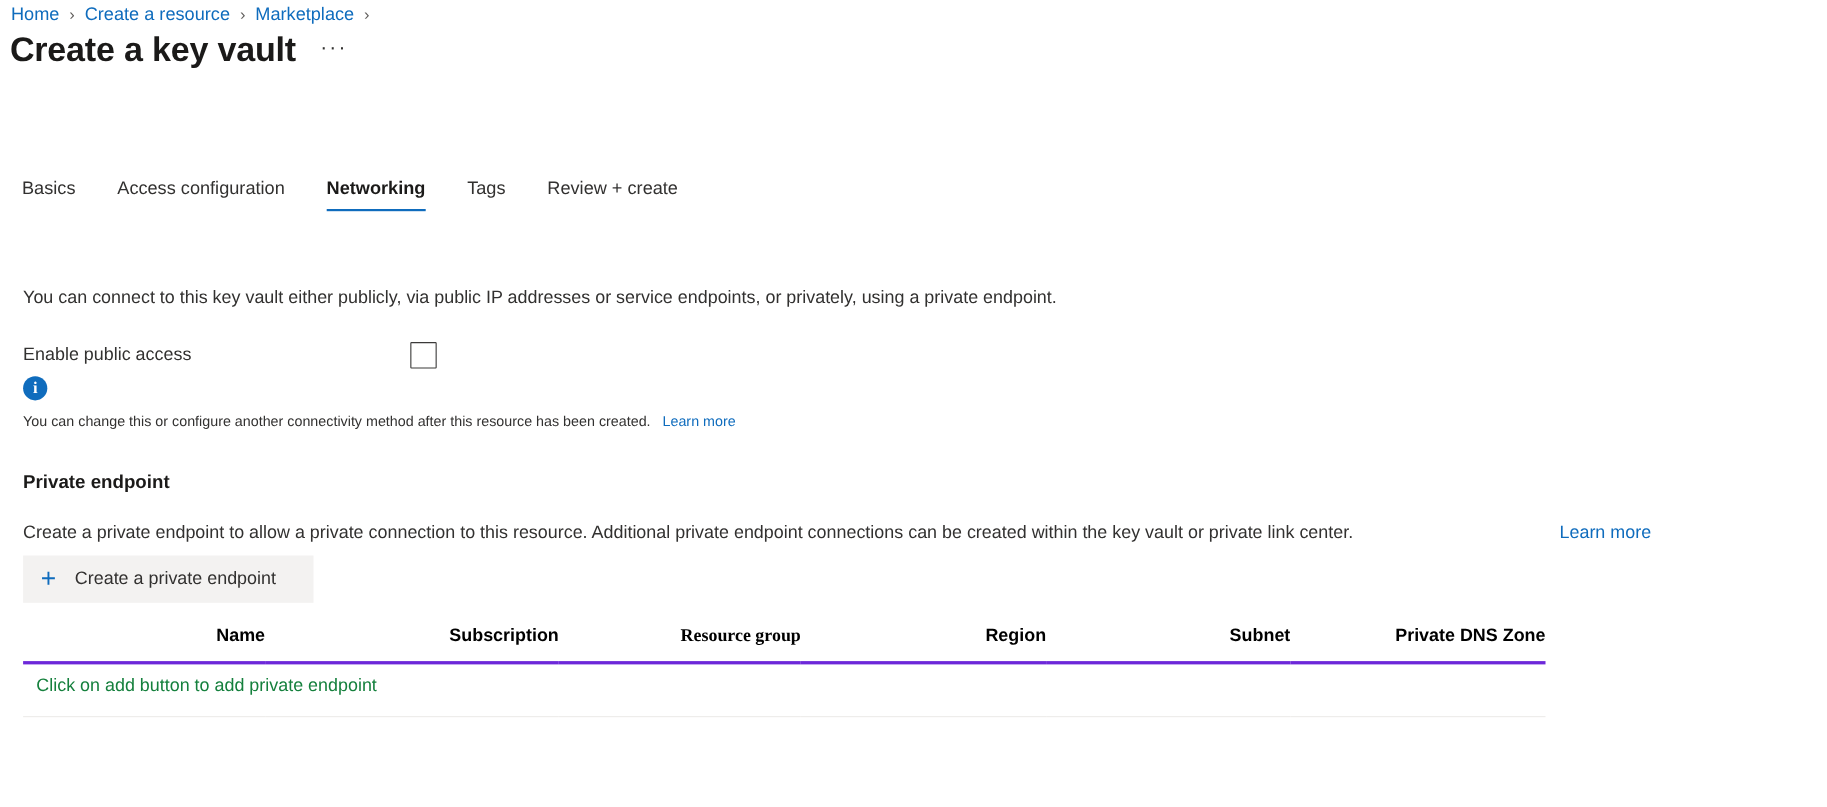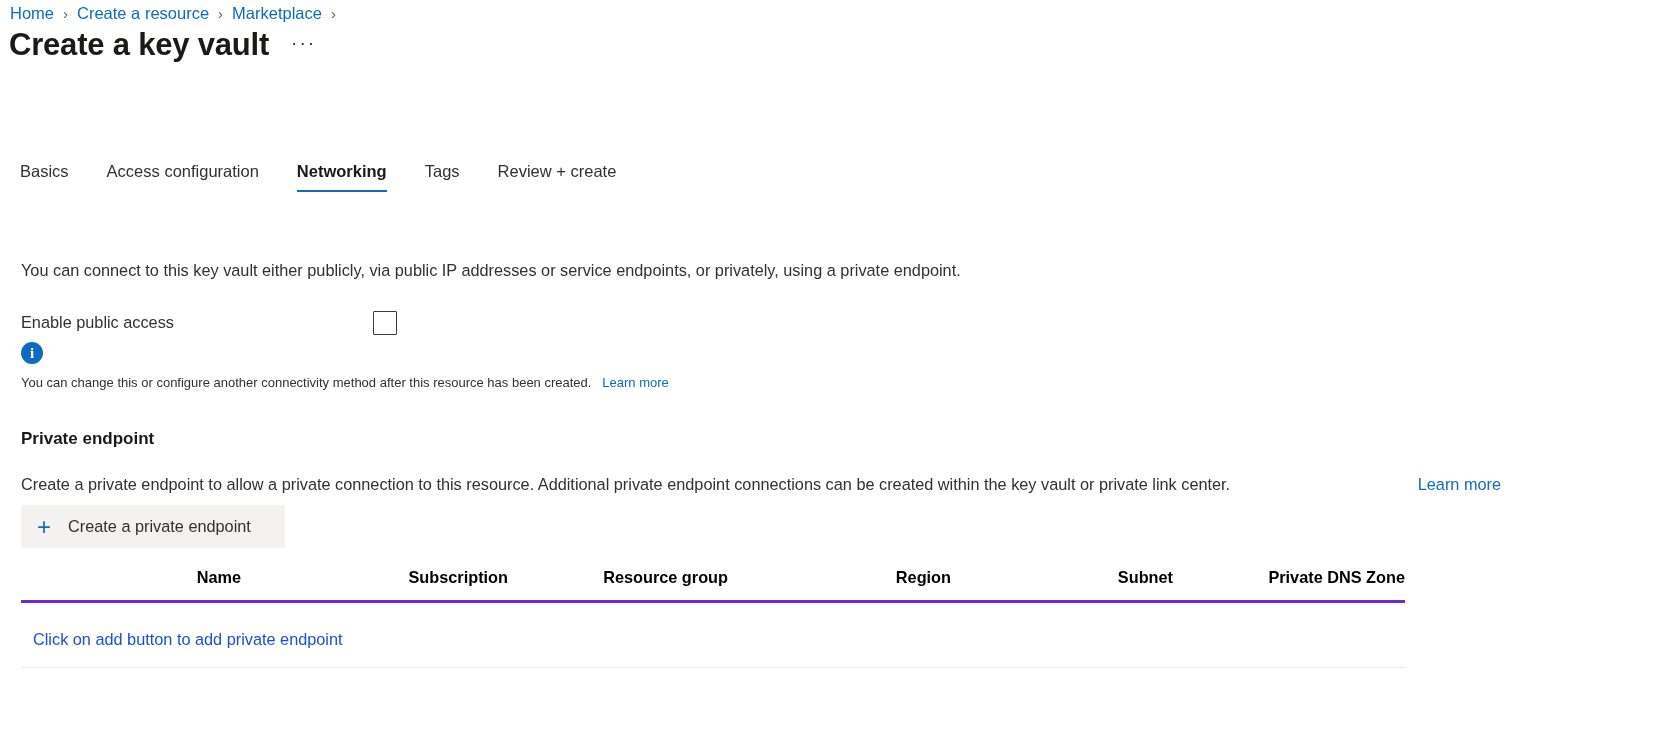--- a/index.html
+++ b/index.html
@@ -240,27 +240,27 @@
     text-align: right;
     font-size: 16.3px;
     font-weight: 600;
     color: #000000;
     padding: 8px 0 13px 12px;
     border-bottom: 3px solid #6d28d9;
     white-space: nowrap;
   }
   .pe-table td {
     font-size: 16.3px;
-    color: #1d4ed8;
-    padding: 27px 0 18px 12px;
+    color: #15803d;
+    padding: 10px 0 18px 12px;
     border-bottom: 1px solid #edebe9;
   }
   .col-name { width: 208px; }
   .col-sub { width: 255px; }
-  .col-rg { width: 208px; }
+  .col-rg { width: 208px; font-family: Liberation Serif, serif; }
   .col-region { width: 211px; }
   .col-subnet { width: 210px; }
   .col-dns { width: auto; }
 </style>
 </head>
 <body>
 
 <div class="page">
 
   <nav class="breadcrumb">

